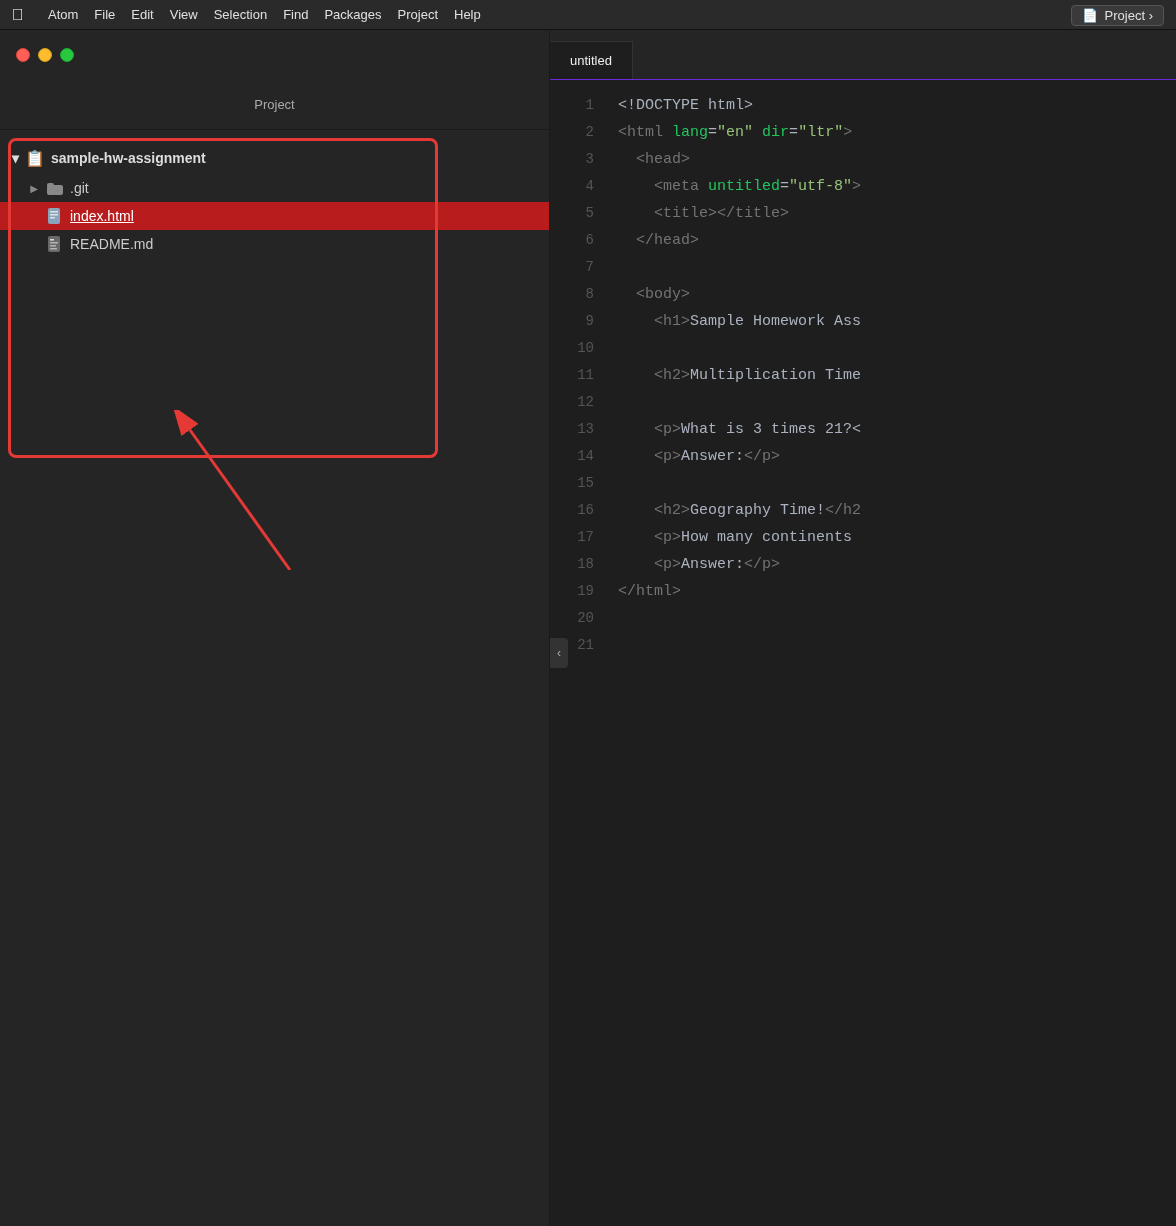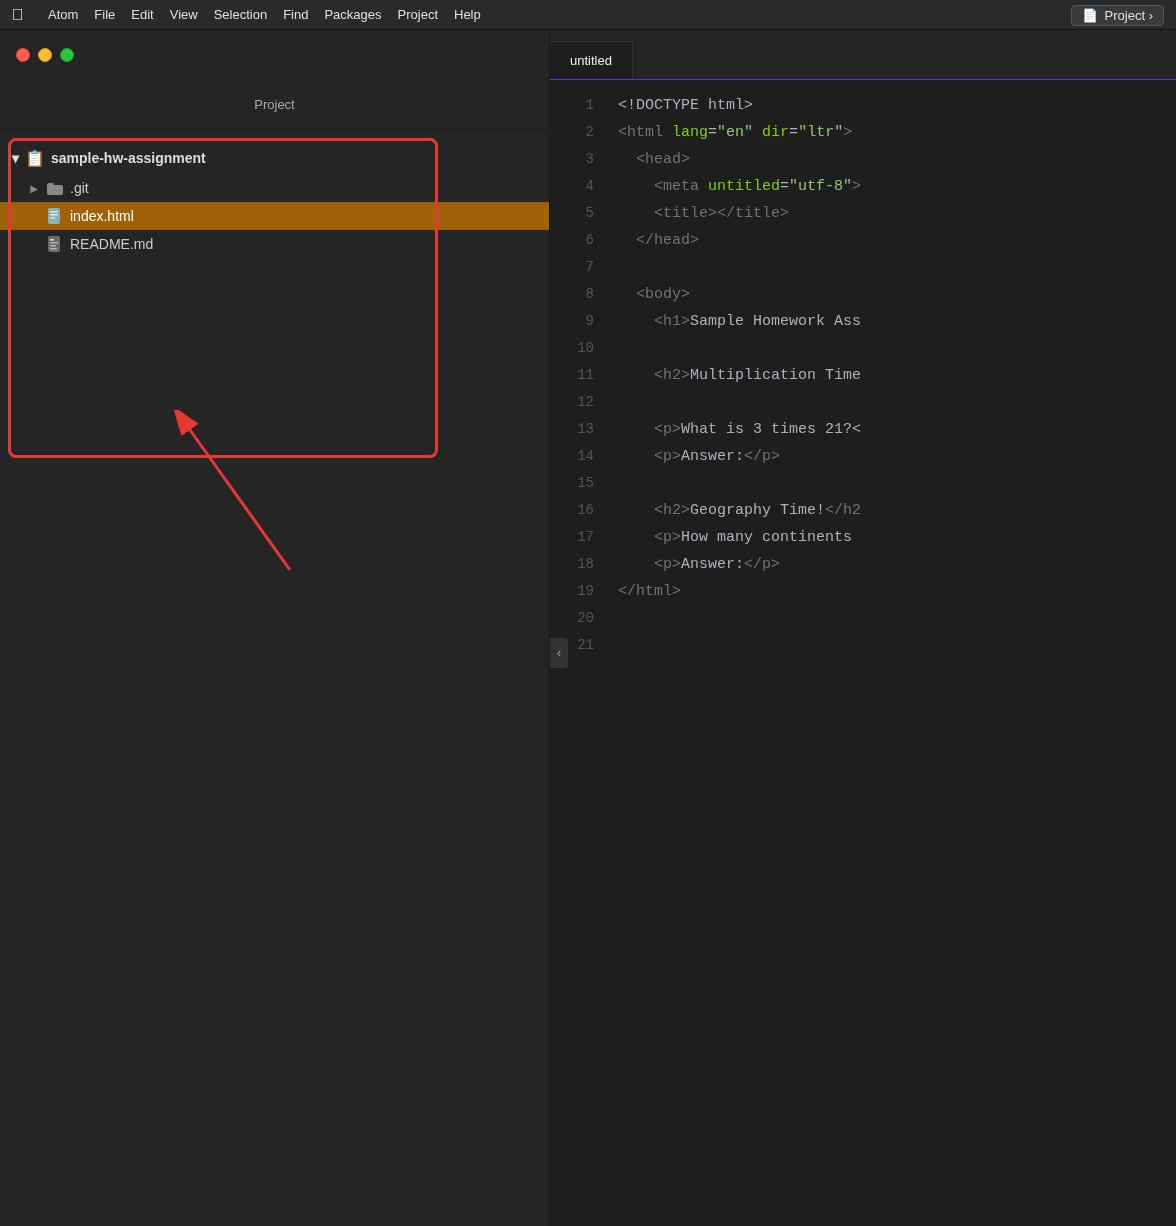--- a/index.html
+++ b/index.html
@@ -118,22 +118,23 @@
       display: flex;
       align-items: center;
       height: 28px;
       padding: 0 12px;
       cursor: pointer;
       color: #ccc;
       font-size: 14px;
       gap: 6px;
     }
     .tree-item.selected {
-      background: #a16207;
+      background: #b91c1c;
       color: #fff;
+      text-decoration: underline;
     }
     .tree-item .chevron {
       width: 12px;
       height: 12px;
       display: inline-flex;
       align-items: center;
       justify-content: center;
       color: #888;
       font-size: 10px;
     }
@@ -241,21 +242,21 @@
       align-items: center;
       white-space: nowrap;
     }
     .code-line.empty {
       height: 27px;
     }
 
     
     .c-pink { color: #737373; }
     .c-green { color: #98c379; }
-    .c-yellow { color: #84cc16; }
+    .c-yellow { color: #22c55e; }
     .c-white { color: #abb2bf; }
 
     
     .collapse-btn {
       position: absolute;
       left: 0;
       top: 50%;
       transform: translateY(-50%);
       width: 18px;
       height: 30px;

